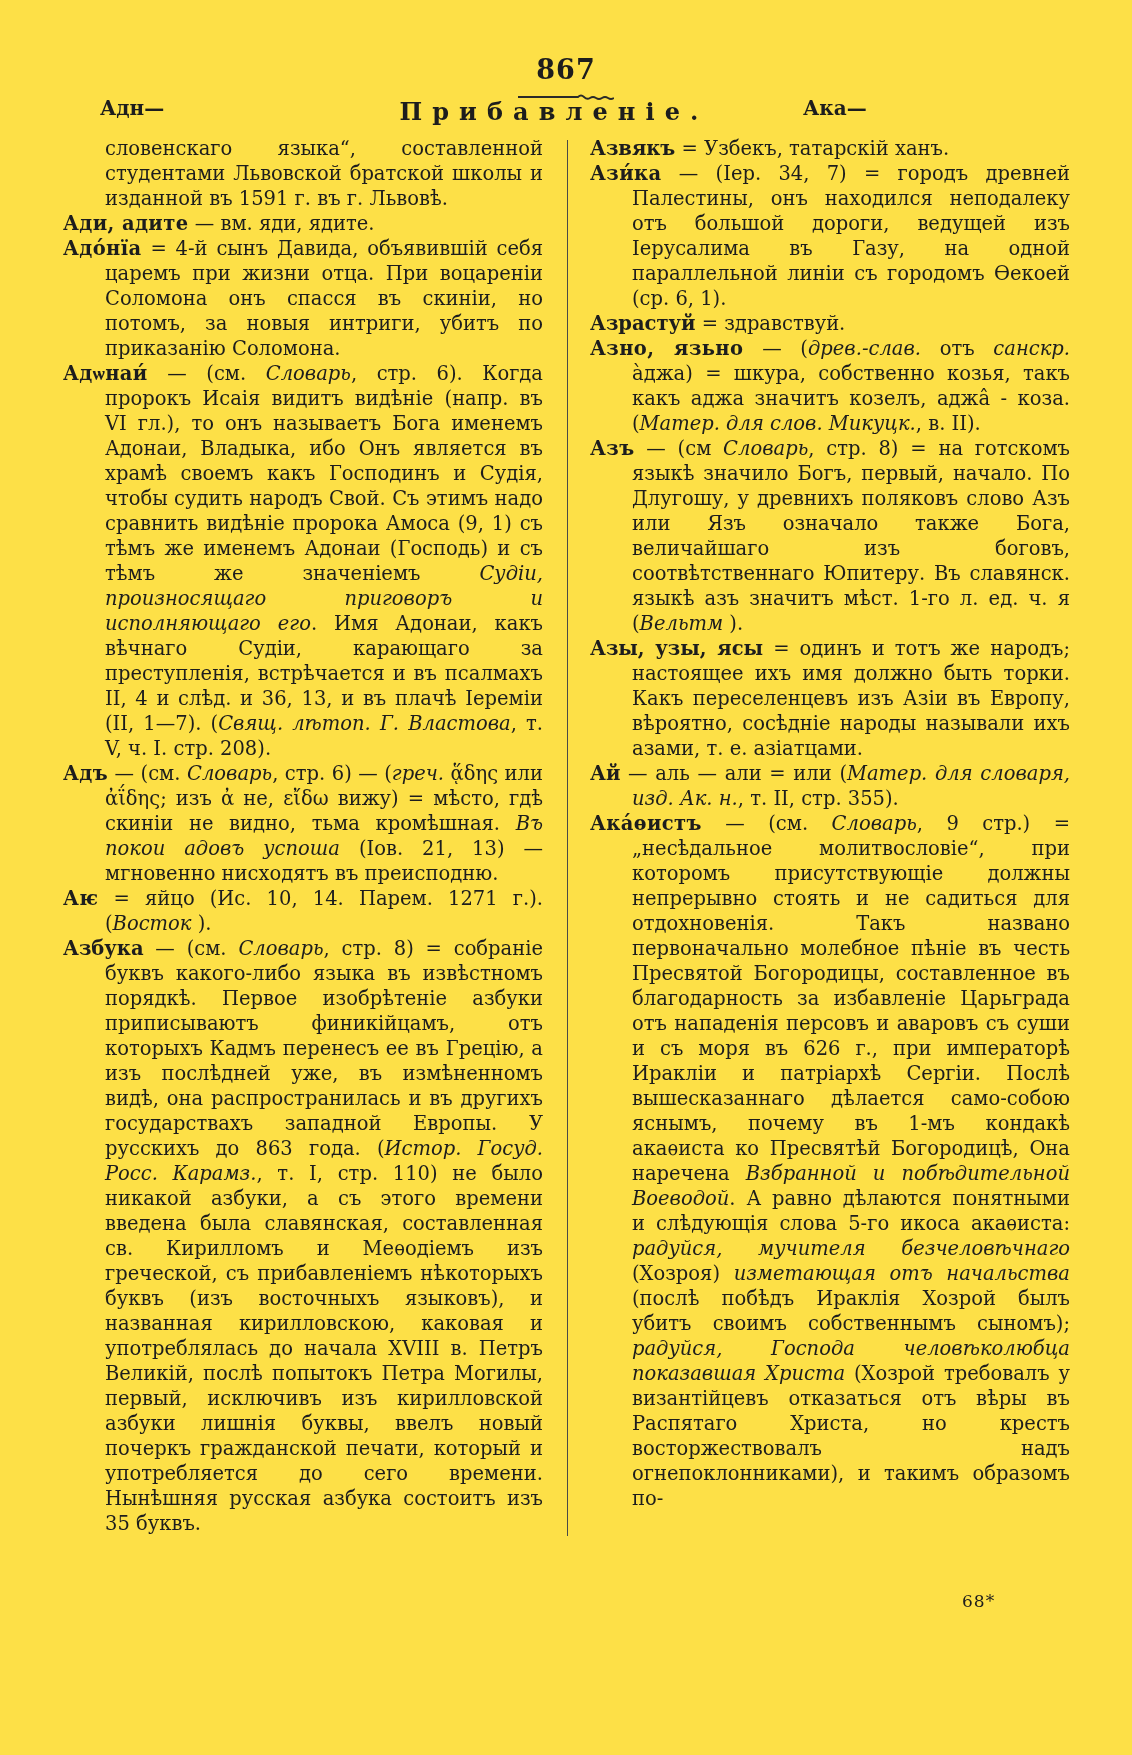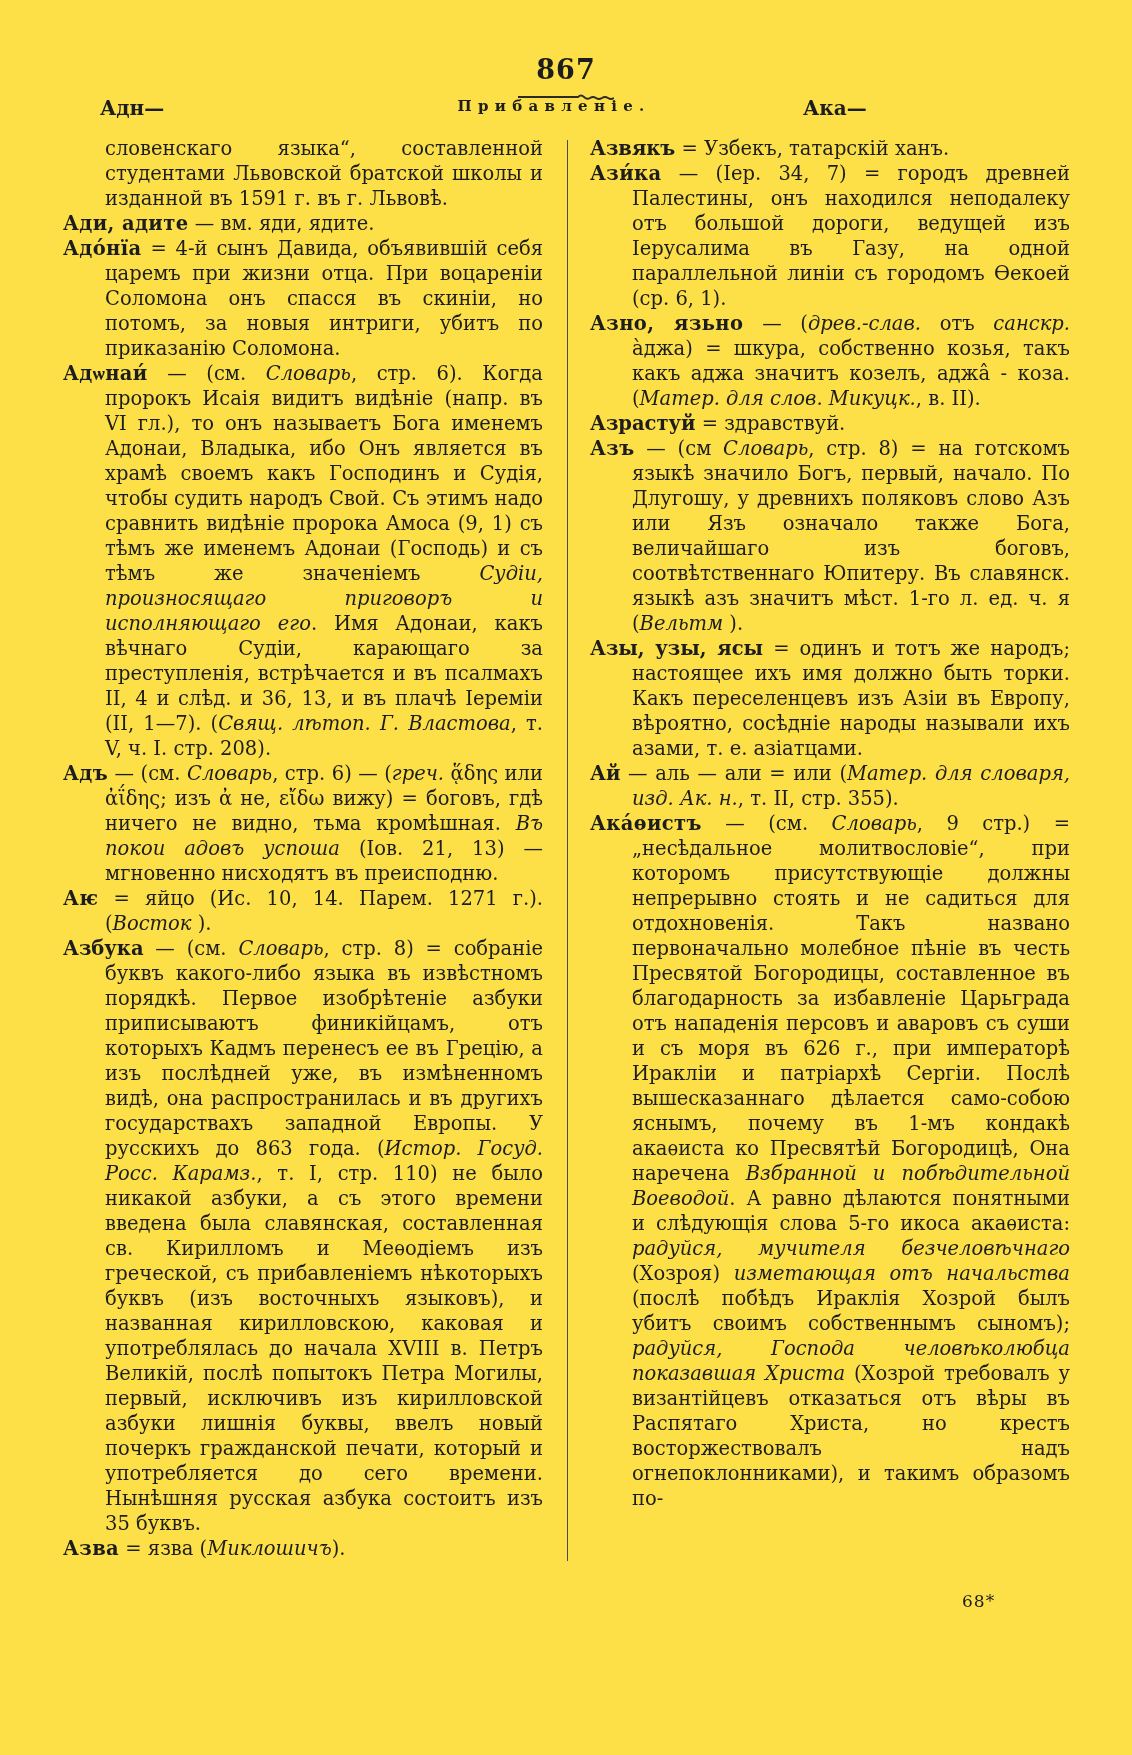--- a/index.html
+++ b/index.html
@@ -28,21 +28,21 @@
   }
   .runhead{
     position:absolute;top:96px;
     font-size:20px;font-weight:bold;
   }
   .runhead.left{left:100px;}
   .runhead.right{left:795px;margin-left:8px;}
   .section-title{
     position:absolute;top:97px;left:0;right:24px;
     text-align:center;
-    font-size:15px;font-weight:bold;
+    font-size:24px;font-weight:bold;
     letter-spacing:0.42em;
   }
   .columns{
     position:absolute;top:136px;left:63px;
     width:1007px;
     display:flex;
   }
   .col{
     width:480px;
     font-size:19.5px;
@@ -92,31 +92,30 @@
   <div class="runhead left">Адн—</div>
   <div class="section-title">Прибавленіе.</div>
   <div class="runhead right">Ака—</div>
 
   <div class="columns">
     <div class="col" id="col-left">
         <p class="entry cont"><span>словенскаго языка“, составленной студентами Львовской братской школы и изданной въ 1591 г. въ г. Львовѣ.</span></p>
         <p class="entry"><span class="head cs">Ади, адите</span><span> — вм. яди, ядите.</span></p>
         <p class="entry"><span class="head cs">Адо́нїа</span><span> = 4-й сынъ Давида, объявившій себя царемъ при жизни отца. При воцареніи Соломона онъ спасся въ скиніи, но потомъ, за новыя интриги, убитъ по приказанію Соломона.</span></p>
         <p class="entry"><span class="head cs">Адѡнаи́</span><span> — (см. </span><span class="it">Словарь</span><span>, стр. 6).  Когда пророкъ Исаія видитъ видѣніе (напр. въ VI гл.), то онъ называетъ Бога именемъ Адонаи, Владыка, ибо Онъ является въ храмѣ своемъ какъ Господинъ и Судія, чтобы судить народъ Свой. Съ этимъ надо сравнить видѣніе пророка Амоса (9, 1) съ тѣмъ же именемъ Адонаи (Господь) и съ тѣмъ же значеніемъ </span><span class="it">Судіи, произносящаго приговоръ и исполняющаго его</span><span>. Имя Адонаи, какъ вѣчнаго Судіи, карающаго за преступленія, встрѣчается и въ псалмахъ II, 4 и слѣд. и 36, 13, и въ плачѣ Іереміи (II, 1—7). (</span><span class="it">Свящ. лѣтоп. Г. Властова</span><span>, т. V, ч. I. стр. 208).</span></p>
-        <p class="entry"><span class="head cs">Адъ</span><span> — (см. </span><span class="it">Словарь</span><span>, стр. 6) — (</span><span class="it">греч.</span><span> ᾅδης или ἀΐδης; изъ ἀ не, εἴδω вижу) = боговъ, гдѣ ничего не видно, тьма кромѣшная. </span><span class="it">Въ покои адовъ успоша</span><span> (Іов. 21, 13) — мгновенно нисходятъ въ преисподню.</span></p>
+        <p class="entry"><span class="head cs">Адъ</span><span> — (см. </span><span class="it">Словарь</span><span>, стр. 6) — (</span><span class="it">греч.</span><span> ᾅδης или ἀΐδης; изъ ἀ не, εἴδω вижу) = мѣсто, гдѣ скиніи не видно, тьма кромѣшная. </span><span class="it">Въ покои адовъ успоша</span><span> (Іов. 21, 13) — мгновенно нисходятъ въ преисподню.</span></p>
         <p class="entry"><span class="head cs">Аѥ</span><span> = яйцо (Ис. 10, 14. Парем. 1271 г.). (</span><span class="it">Восток</span><span> ).</span></p>
         <p class="entry"><span class="head">Азбука</span><span> — (см. </span><span class="it">Словарь</span><span>, стр. 8) = собраніе буквъ какого-либо языка въ извѣстномъ порядкѣ. Первое изобрѣтеніе азбуки приписываютъ финикійцамъ, отъ которыхъ Кадмъ перенесъ ее въ Грецію, а изъ послѣдней уже, въ измѣненномъ видѣ, она распространилась и въ другихъ государствахъ западной Европы. У русскихъ до 863 года. (</span><span class="it">Истор. Госуд. Росс. Карамз.</span><span>, т. I, стр. 110) не было никакой азбуки, а съ этого времени введена была славянская, составленная св. Кирилломъ и Меѳодіемъ изъ греческой, съ прибавленіемъ нѣкоторыхъ буквъ (изъ восточныхъ языковъ), и названная кирилловскою, каковая и употреблялась до начала XVIII в. Петръ Великій, послѣ попытокъ Петра Могилы, первый, исключивъ изъ кирилловской азбуки лишнія буквы, ввелъ новый почеркъ гражданской печати, который и употребляется до сего времени. Нынѣшняя русская азбука состоитъ изъ 35 буквъ.</span></p>
-        <p class="entry"><span class="head cs">Азва</span><span> = язва (</span><span class="it">Миклошичъ</span><span>).</span></p>
       </div>
     <div class="divider"></div>
     <div class="col" id="col-right">
         <p class="entry"><span class="head">Азвякъ</span><span> = Узбекъ, татарскій ханъ.</span></p>
         <p class="entry"><span class="head cs">Ази́ка</span><span> — (Іер. 34, 7) = городъ древней Палестины, онъ находился неподалеку отъ большой дороги, ведущей изъ Іерусалима въ Газу, на одной параллельной линіи съ городомъ Ѳекоей (ср. 6, 1).</span></p>
+        <p class="entry"><span class="head">Азрастуй</span><span> = здравствуй.</span></p>
         <p class="entry"><span class="head cs">Азно, язьно</span><span> — (</span><span class="it">древ.-слав.</span><span> отъ </span><span class="it">санскр.</span><span> а̀джа) = шкура, собственно козья, такъ какъ аджа значитъ козелъ, аджа̂ - коза. (</span><span class="it">Матер. для слов. Микуцк.</span><span>, в. II).</span></p>
-        <p class="entry"><span class="head">Азрастуй</span><span> = здравствуй.</span></p>
         <p class="entry"><span class="head cs">Азъ</span><span> — (см </span><span class="it">Словарь</span><span>, стр. 8) = на готскомъ языкѣ значило Богъ, первый, начало. По Длугошу, у древнихъ поляковъ слово Азъ или Язъ означало также Бога, величайшаго изъ боговъ, соотвѣтственнаго Юпитеру. Въ славянск. языкѣ азъ значитъ мѣст. 1-го л. ед. ч. я (</span><span class="it">Вельтм</span><span> ).</span></p>
         <p class="entry"><span class="head">Азы, узы, ясы</span><span> = одинъ и тотъ же народъ; настоящее ихъ имя должно быть торки. Какъ переселенцевъ изъ Азіи въ Европу, вѣроятно, сосѣдніе народы называли ихъ азами, т. е. азіатцами.</span></p>
         <p class="entry"><span class="head">Ай</span><span> — аль — али = или (</span><span class="it">Матер. для словаря, изд. Ак. н.</span><span>, т. II, стр. 355).</span></p>
         <p class="entry"><span class="head cs">Ака́ѳистъ</span><span> — (см. </span><span class="it">Словарь</span><span>, 9 стр.) = „несѣдальное молитвословіе“, при которомъ присутствующіе должны непрерывно стоять и не садиться для отдохновенія. Такъ названо первоначально молебное пѣніе въ честь Пресвятой Богородицы, составленное въ благодарность за избавленіе Царьграда отъ нападенія персовъ и аваровъ съ суши и съ моря въ 626 г., при императорѣ Иракліи и патріархѣ Сергіи. Послѣ вышесказаннаго дѣлается само-собою яснымъ, почему въ 1-мъ кондакѣ акаѳиста ко Пресвятѣй Богородицѣ, Она наречена </span><span class="it">Взбранной и побѣдительной Воеводой</span><span>. А равно дѣлаются понятными и слѣдующія слова 5-го икоса акаѳиста: </span><span class="it">радуйся, мучителя безчеловѣчнаго</span><span> (Хозроя) </span><span class="it">изметающая отъ начальства</span><span> (послѣ побѣдъ Ираклія Хозрой былъ убитъ своимъ собственнымъ сыномъ); </span><span class="it">радуйся, Господа человѣколюбца показавшая Христа</span><span> (Хозрой требовалъ у византійцевъ отказаться отъ вѣры въ Распятаго Христа, но крестъ восторжествовалъ надъ огнепоклонниками), и такимъ образомъ по-</span></p>
       </div>
   </div>
 
   <div class="footer-mark">68*</div>
 
 </div>

